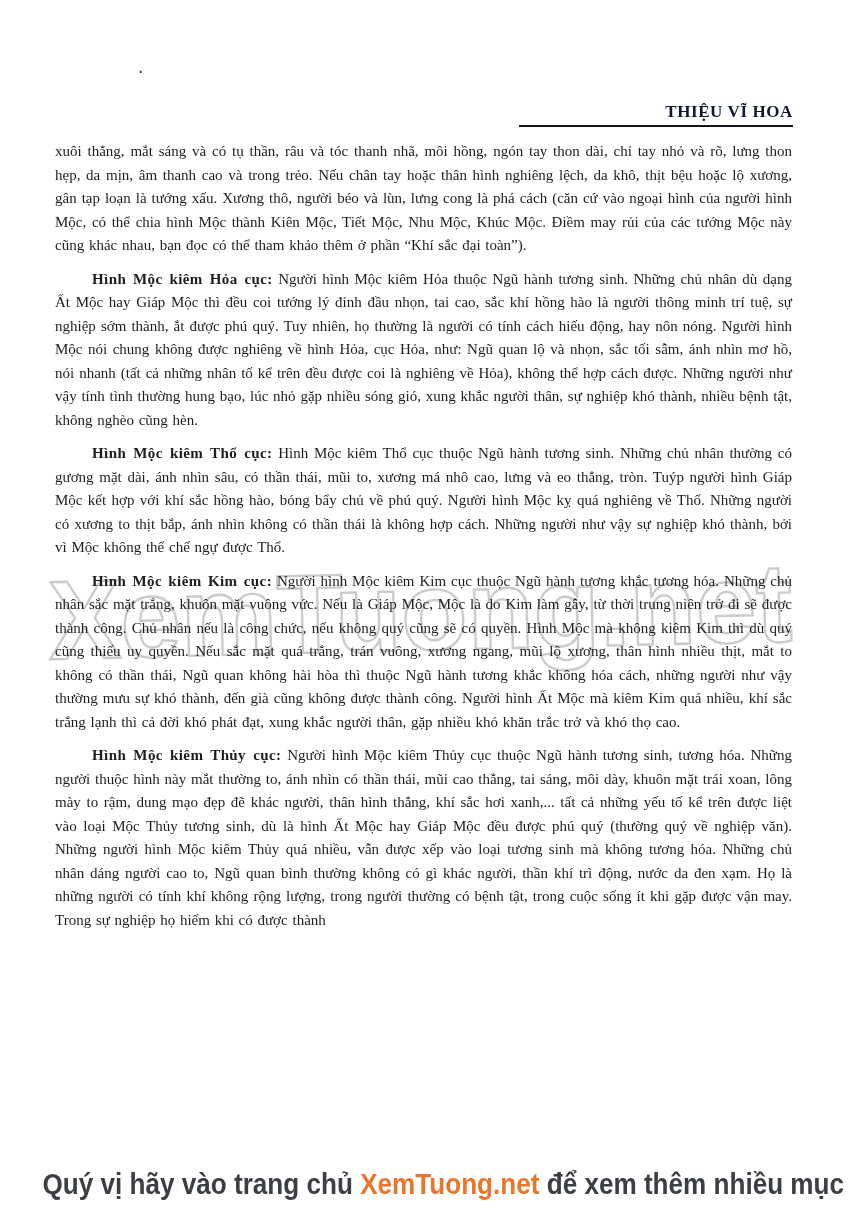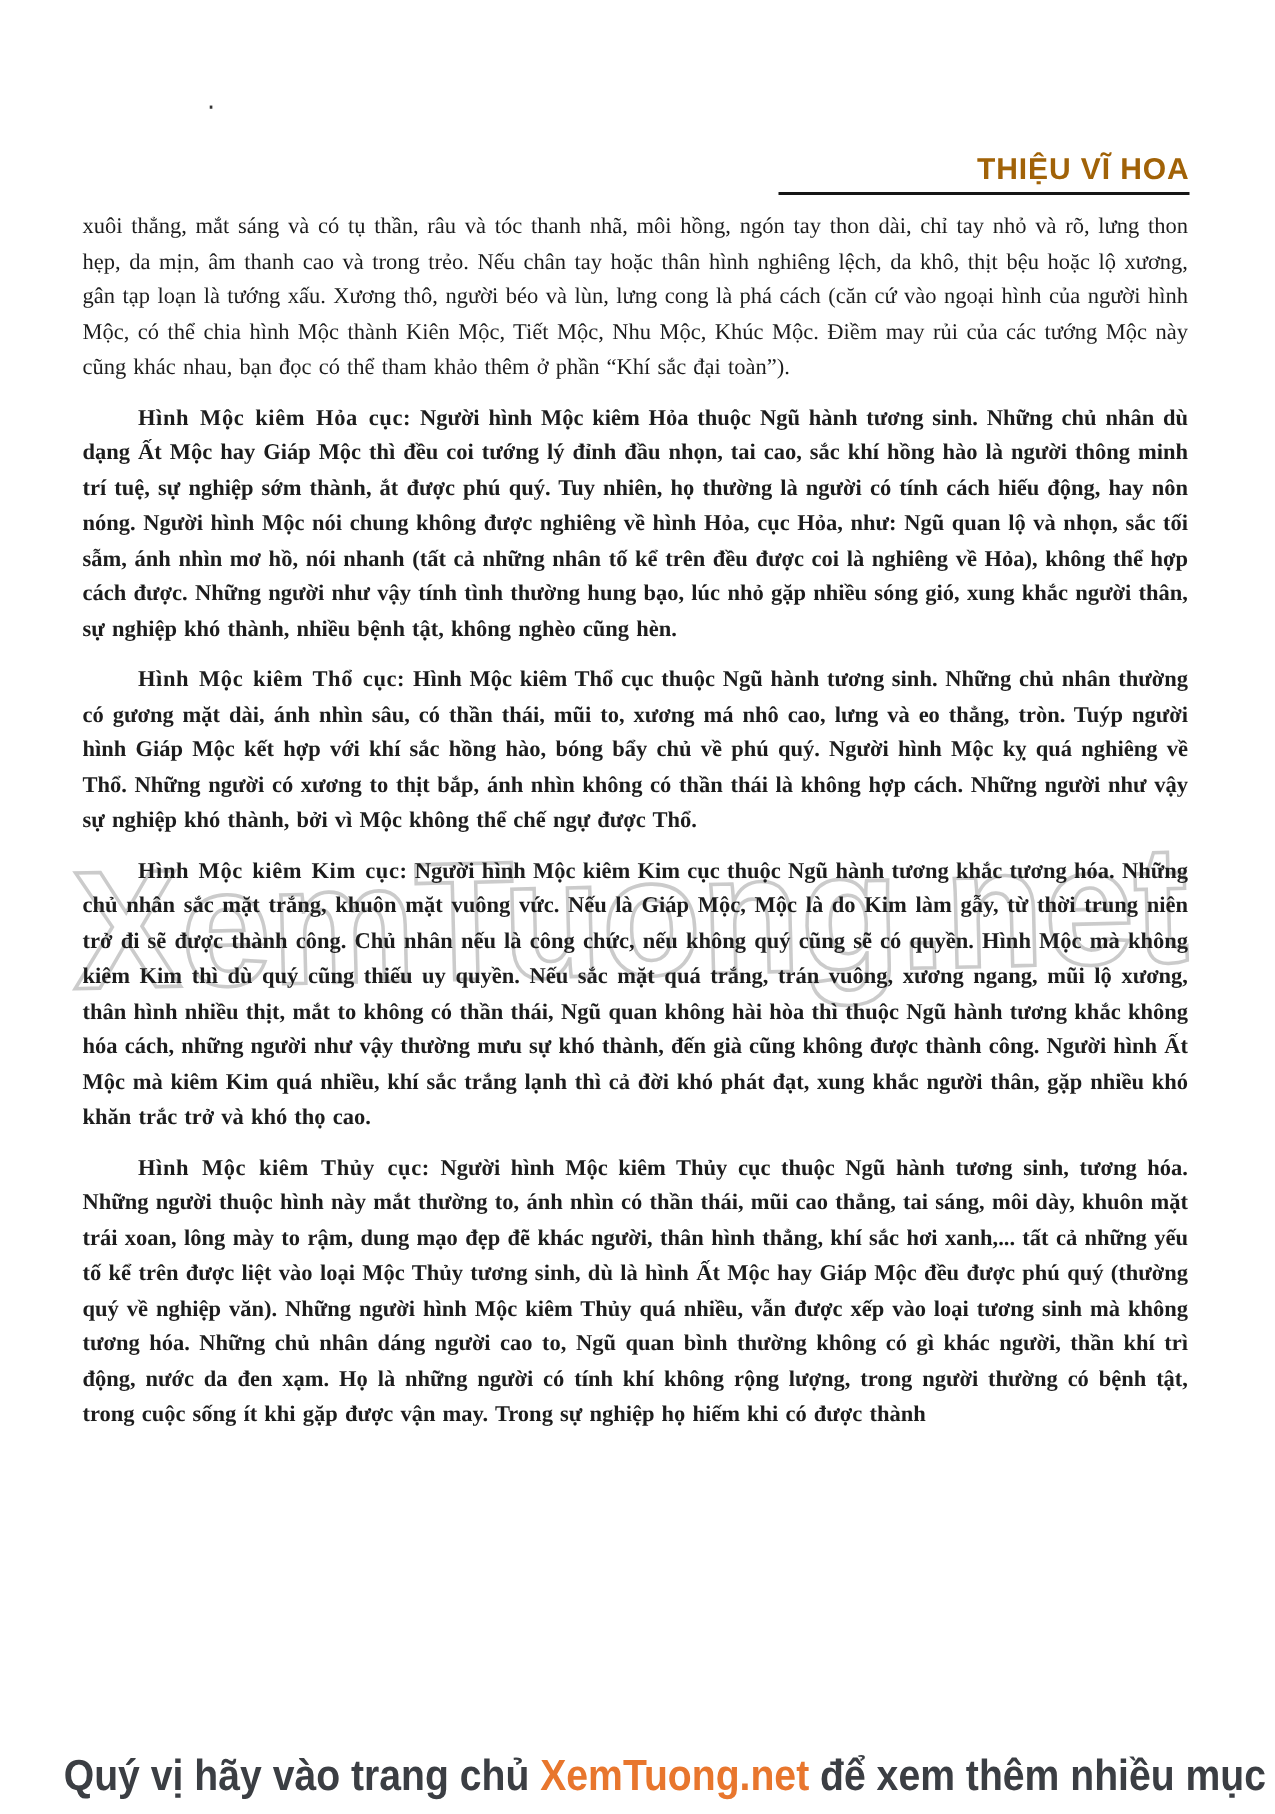--- a/index.html
+++ b/index.html
@@ -12,42 +12,42 @@
     position:absolute;left:138px;top:62px;font-size:17px;
     color:#333;z-index:3;font-family:"DejaVu Sans",sans-serif;
   }
   
   .header{
     position:absolute;top:102px;right:57px;width:274px;
     border-bottom:2px solid #161616;padding-bottom:3px;
     text-align:right;z-index:3;
   }
   .header-title{
-    font-family:Liberation Sans, sans-serif;font-weight:bold;
-    font-size:20px;letter-spacing:.6px;color:#a16207;
+    font-family:Liberation Serif, serif;font-weight:bold;
+    font-size:17px;letter-spacing:.6px;color:#0f172a;
   }
   
   .watermark{
     position:absolute;left:46px;top:522px;width:758px;height:172px;
     z-index:1;transform:rotate(-1.4deg);opacity:.9;
   }
   .watermark text{
     font-family:"Liberation Sans",sans-serif;font-weight:bold;
     font-size:112px;fill:#ffffff;fill-opacity:.45;
     stroke:var(--color-watermark,#c6c6c6);stroke-width:2.4px;
   }
   
   .body{
     position:absolute;left:55px;top:140px;width:737px;z-index:2;
     font-size:15px;line-height:23.5px;text-align:justify;
     color:var(--color-text,#1d1d1d);
     word-spacing:1px;
   }
   .body p{margin:0 0 10px 0;}
-  .body p.indent{text-indent:37px;font-weight:bold;}
+  .body p.indent{text-indent:37px;}
   .body b{letter-spacing:.4px;word-spacing:2px;}
   
   .footer{
     position:absolute;left:0;right:0;top:1164px;height:42px;z-index:3;
     text-align:center;font-family:"Liberation Sans",sans-serif;
     font-weight:bold;font-size:29px;line-height:40px;
     color:var(--color-footer_text,#3b3e43);
     transform:scaleX(.9);white-space:nowrap;
   }
   .footer .brand{color:var(--color-brand,#e8762d);}

